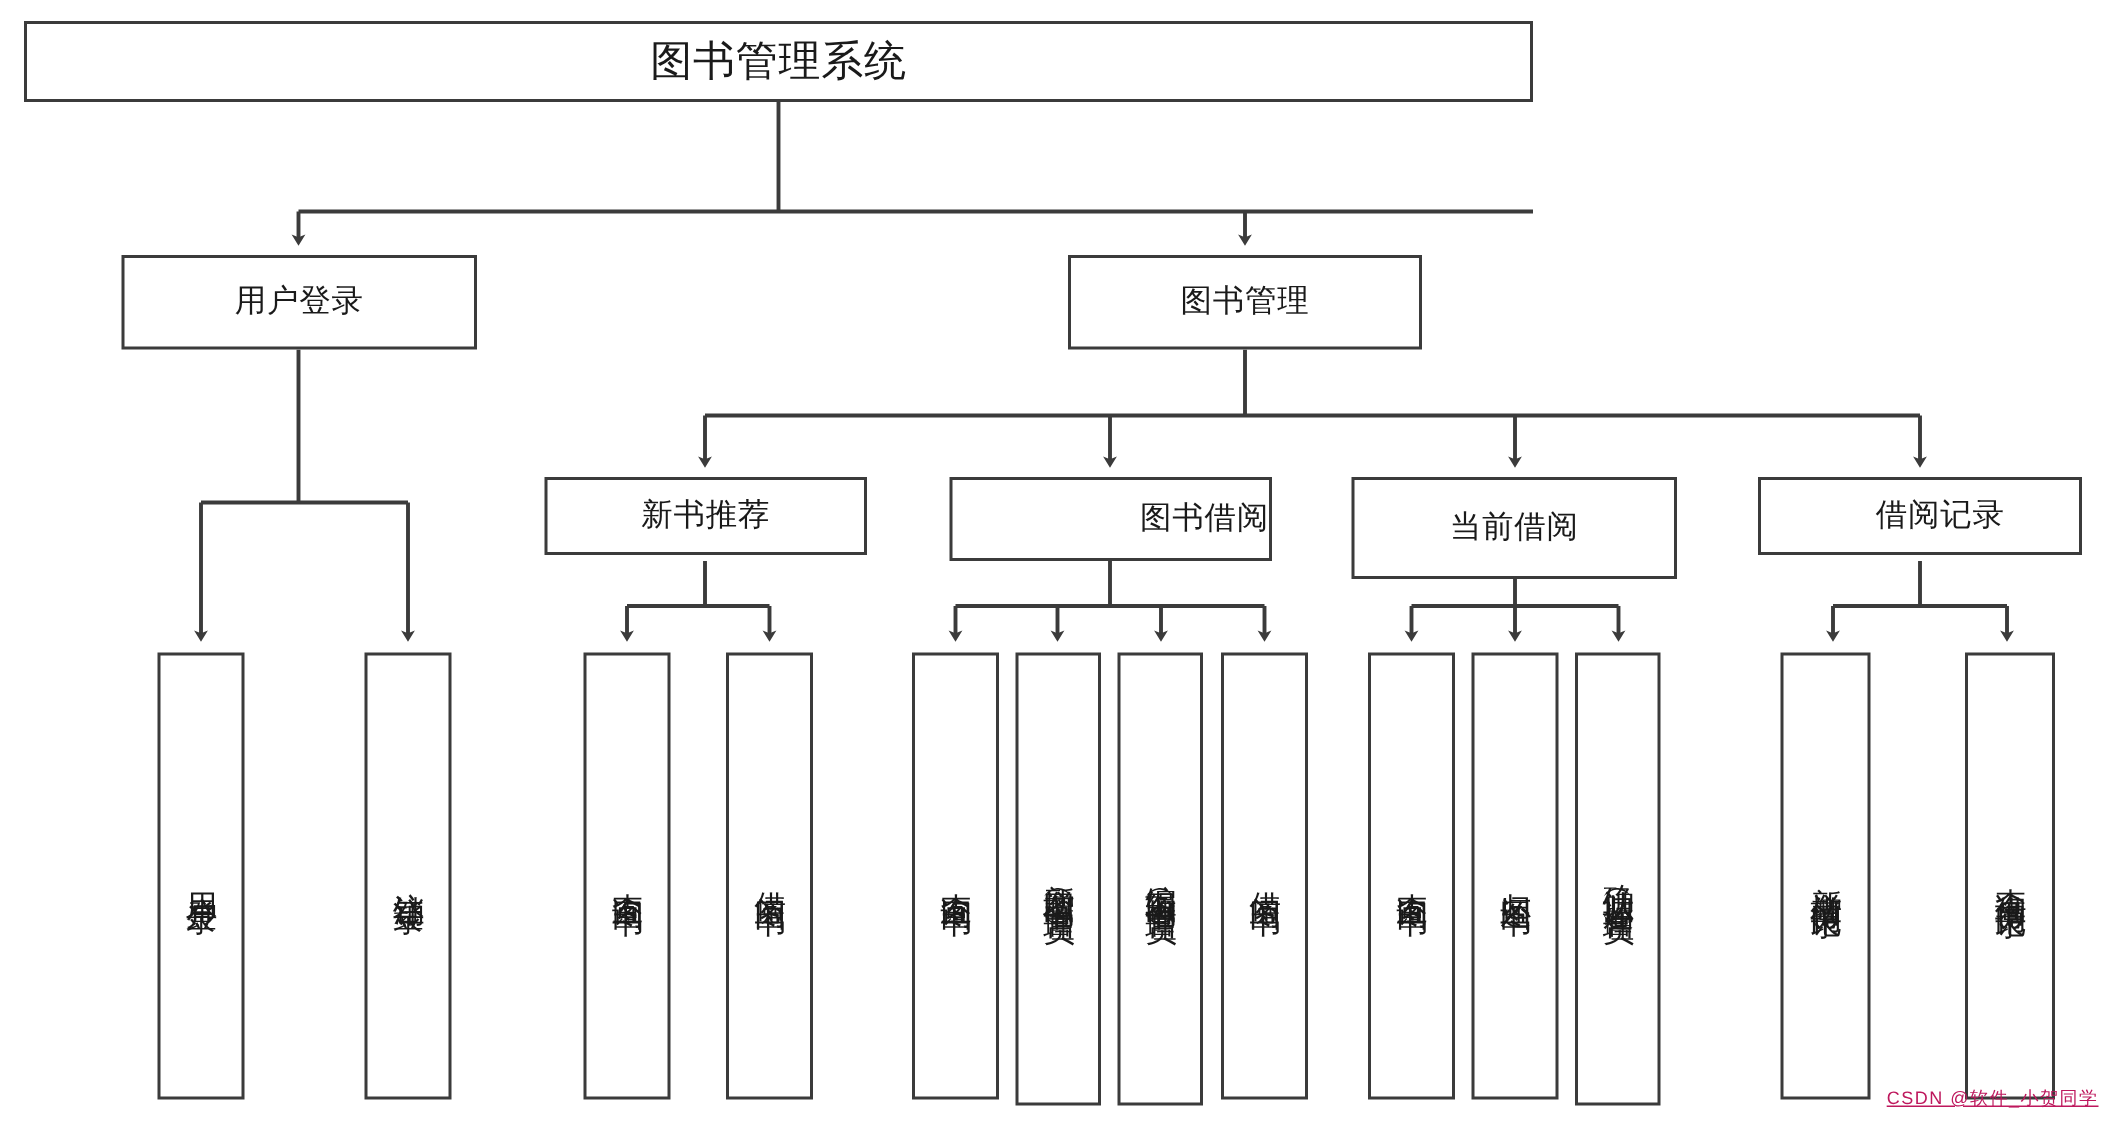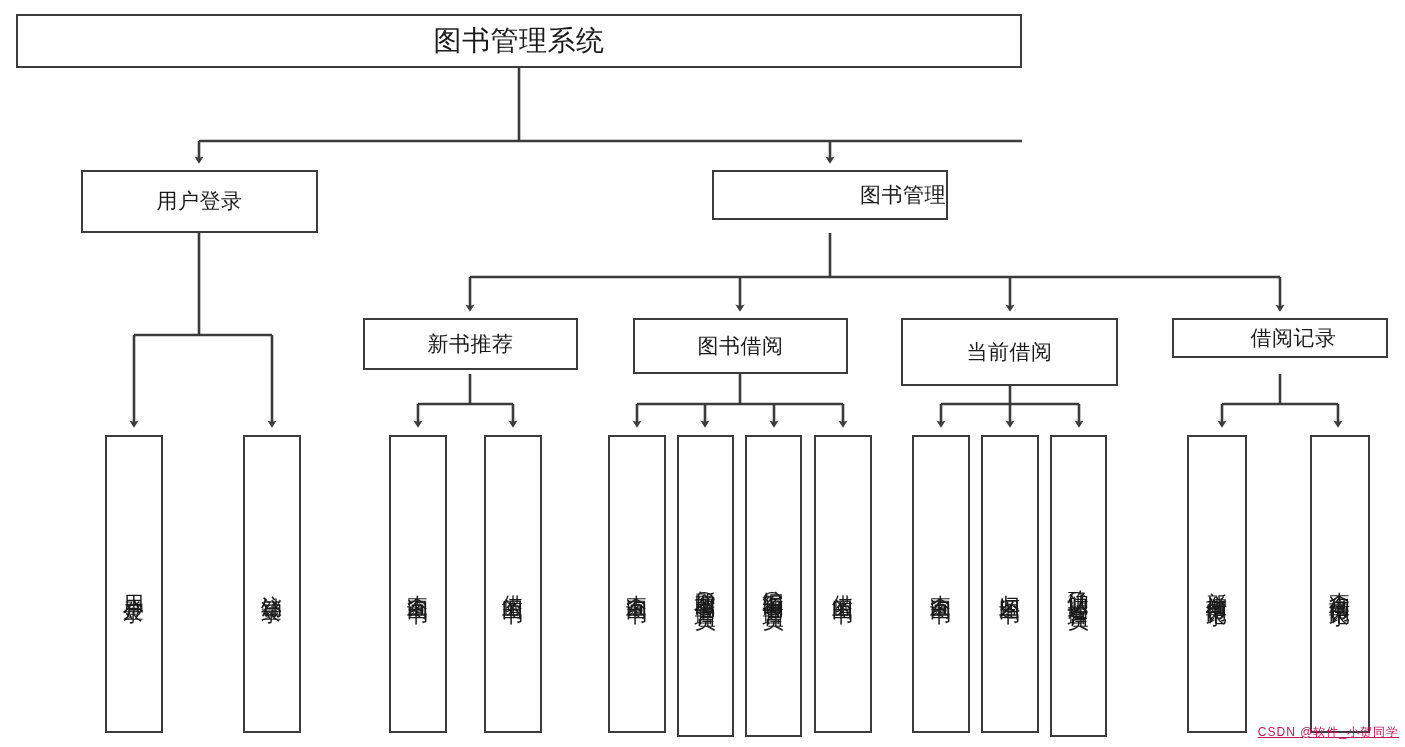--- a/index.html
+++ b/index.html
@@ -126,34 +126,34 @@
     </g>
   </svg>
 
   <div class="node root horiz" style="left:16px; top:14px; width:1006px; height:54px;">
     <span class="label">图书管理系统</span>
   </div>
 
   <div class="node horiz" style="left:81px; top:170px; width:237px; height:63px;">
     <span class="label">用户登录</span>
   </div>
-  <div class="node horiz" style="left:712px; top:170px; width:236px; height:50px;justify-content:flex-end;">
+  <div class="node horiz" style="left:712px; top:170px; width:236px; height:63px;">
     <span class="label">图书管理</span>
   </div>
 
   <div class="node horiz" style="left:363px; top:318px; width:215px; height:52px;">
     <span class="label">新书推荐</span>
   </div>
-  <div class="node horiz" style="left:633px; top:318px; width:215px; height:56px;">
+  <div class="node horiz" style="left:633px; top:318px; width:215px; height:56px;justify-content:flex-end;">
     <span class="label">图书借阅</span>
   </div>
   <div class="node horiz" style="left:901px; top:318px; width:217px; height:68px;">
     <span class="label">当前借阅</span>
   </div>
-  <div class="node horiz" style="left:1172px; top:318px; width:216px; height:40px;padding-left:27px;">
+  <div class="node horiz" style="left:1172px; top:318px; width:216px; height:52px;padding-left:27px;">
     <span class="label">借阅记录</span>
   </div>
 
   <div class="node vert" style="left:105px; top:435px; width:58px; height:298px;">
     <span class="label">用户登录</span>
   </div>
   <div class="node vert" style="left:243px; top:435px; width:58px; height:298px;">
     <span class="label">注销登录</span>
   </div>
 

